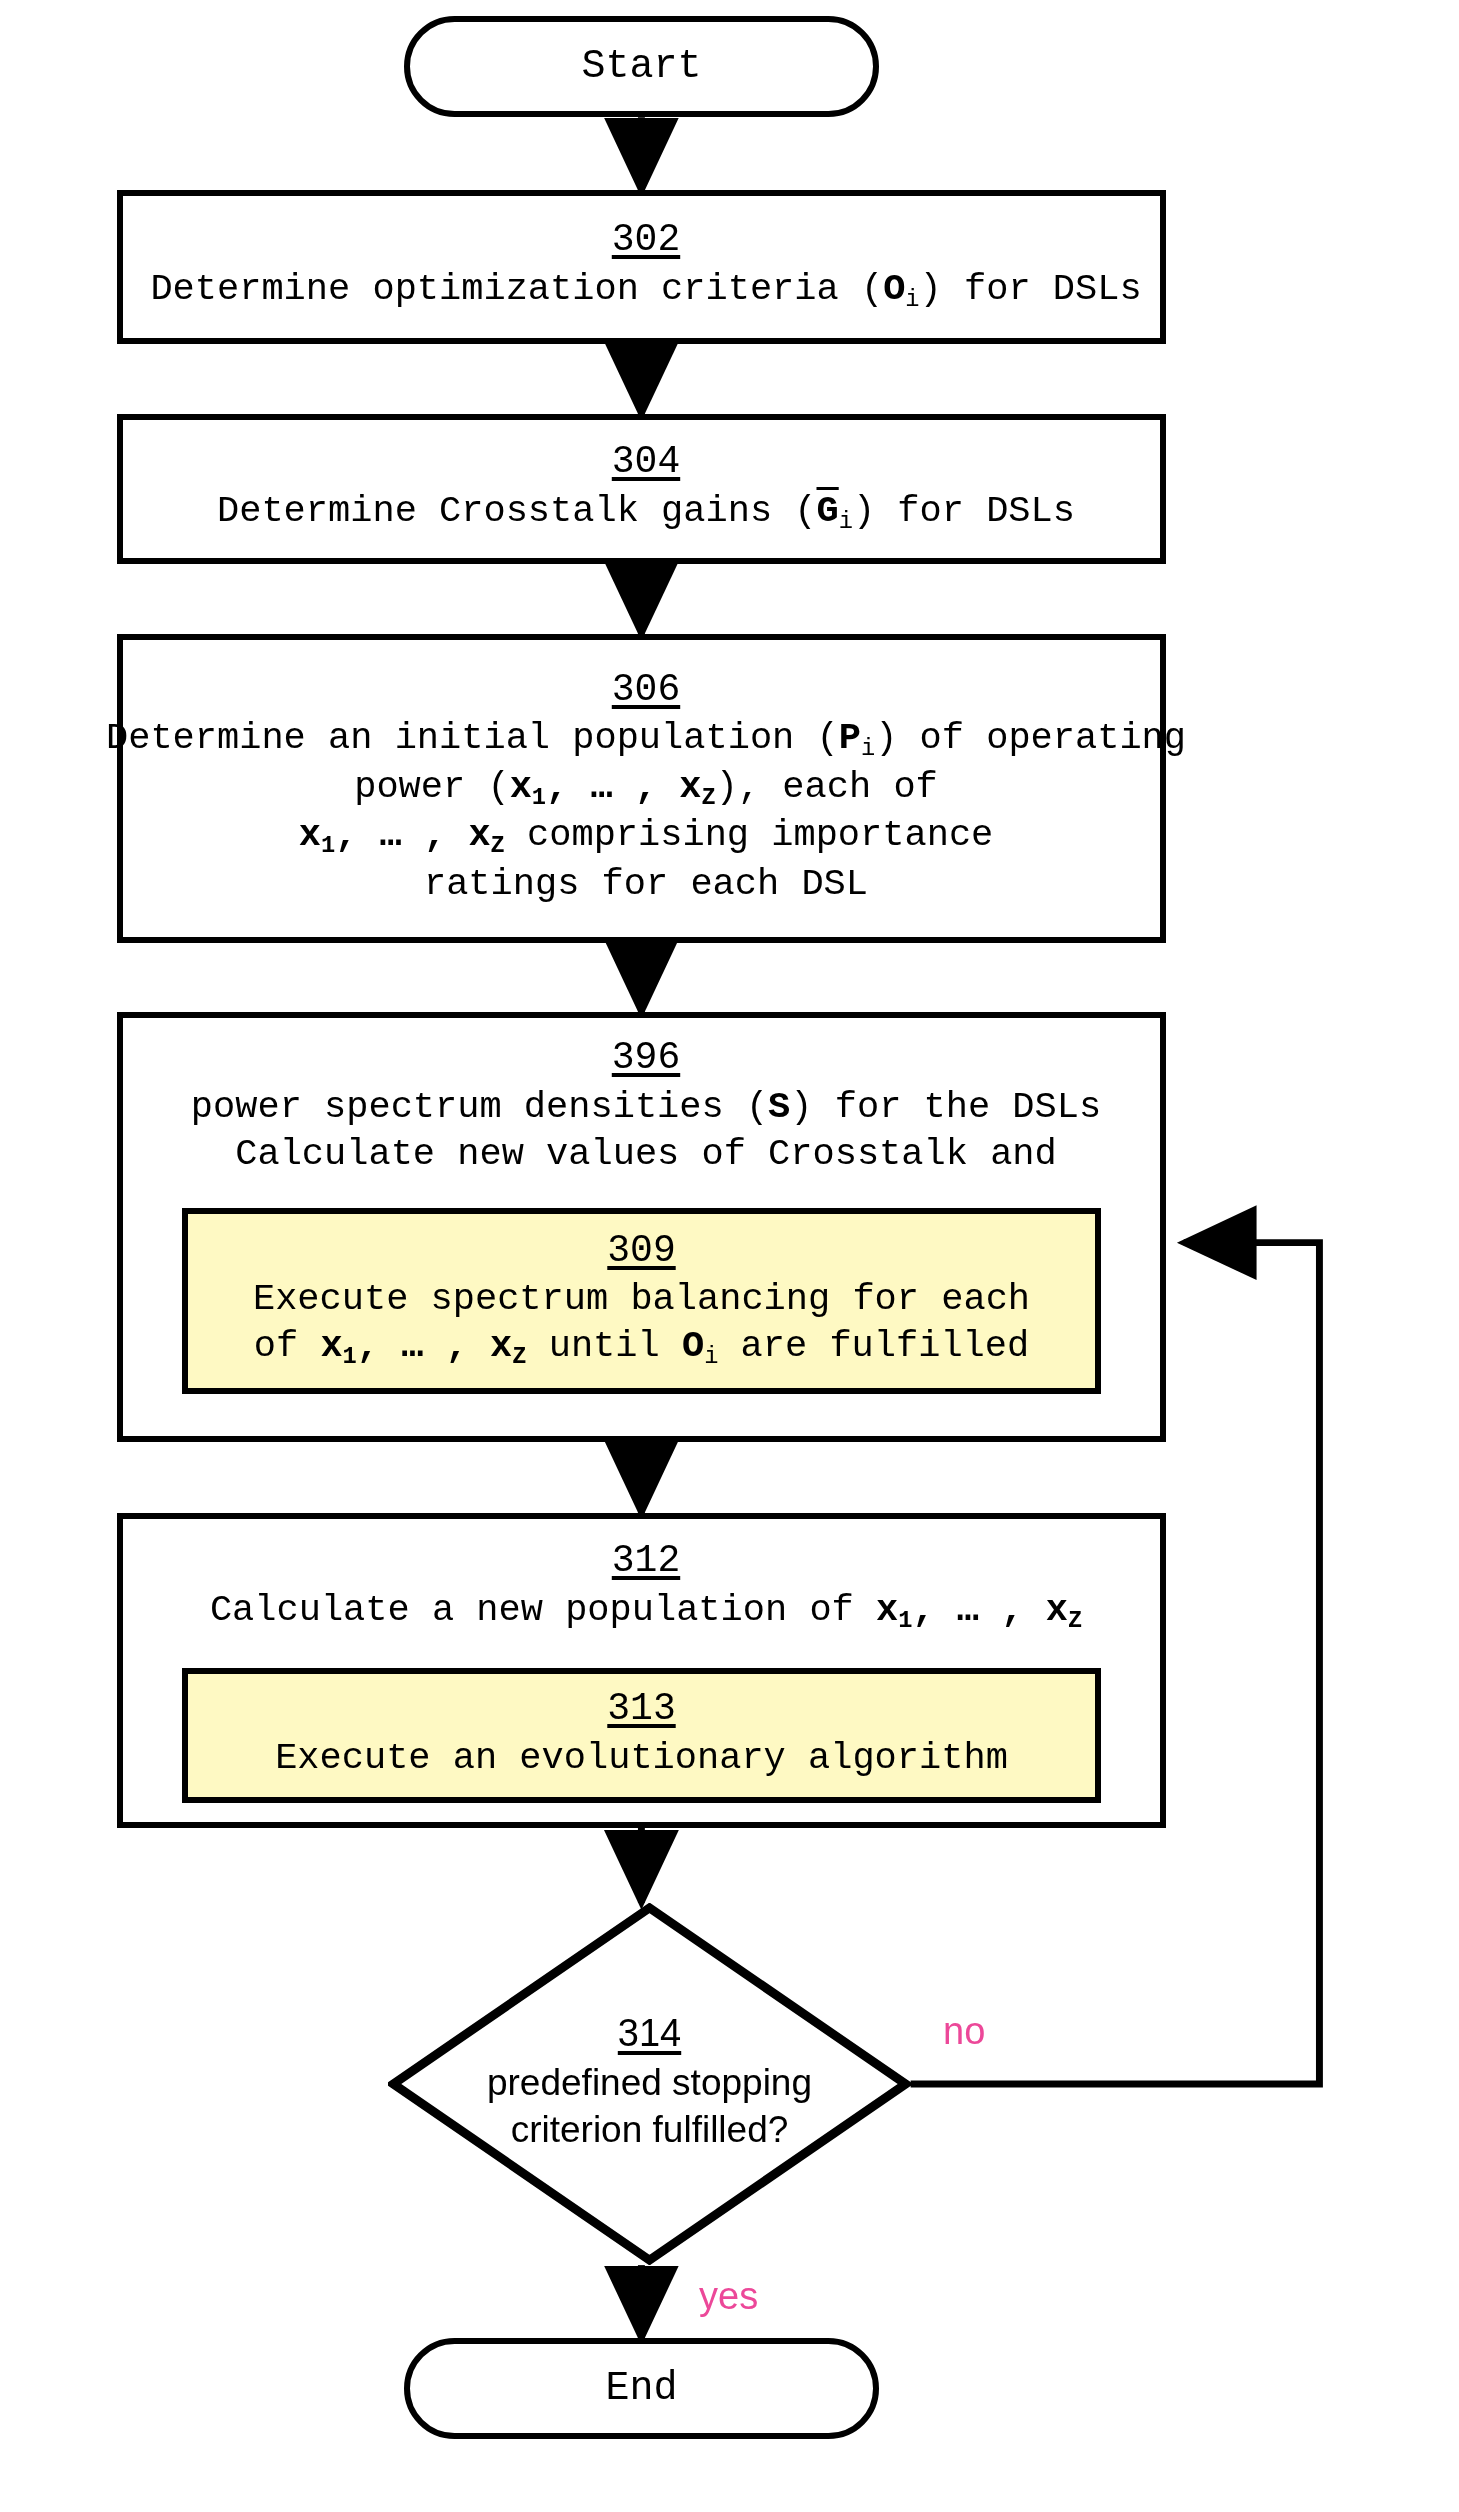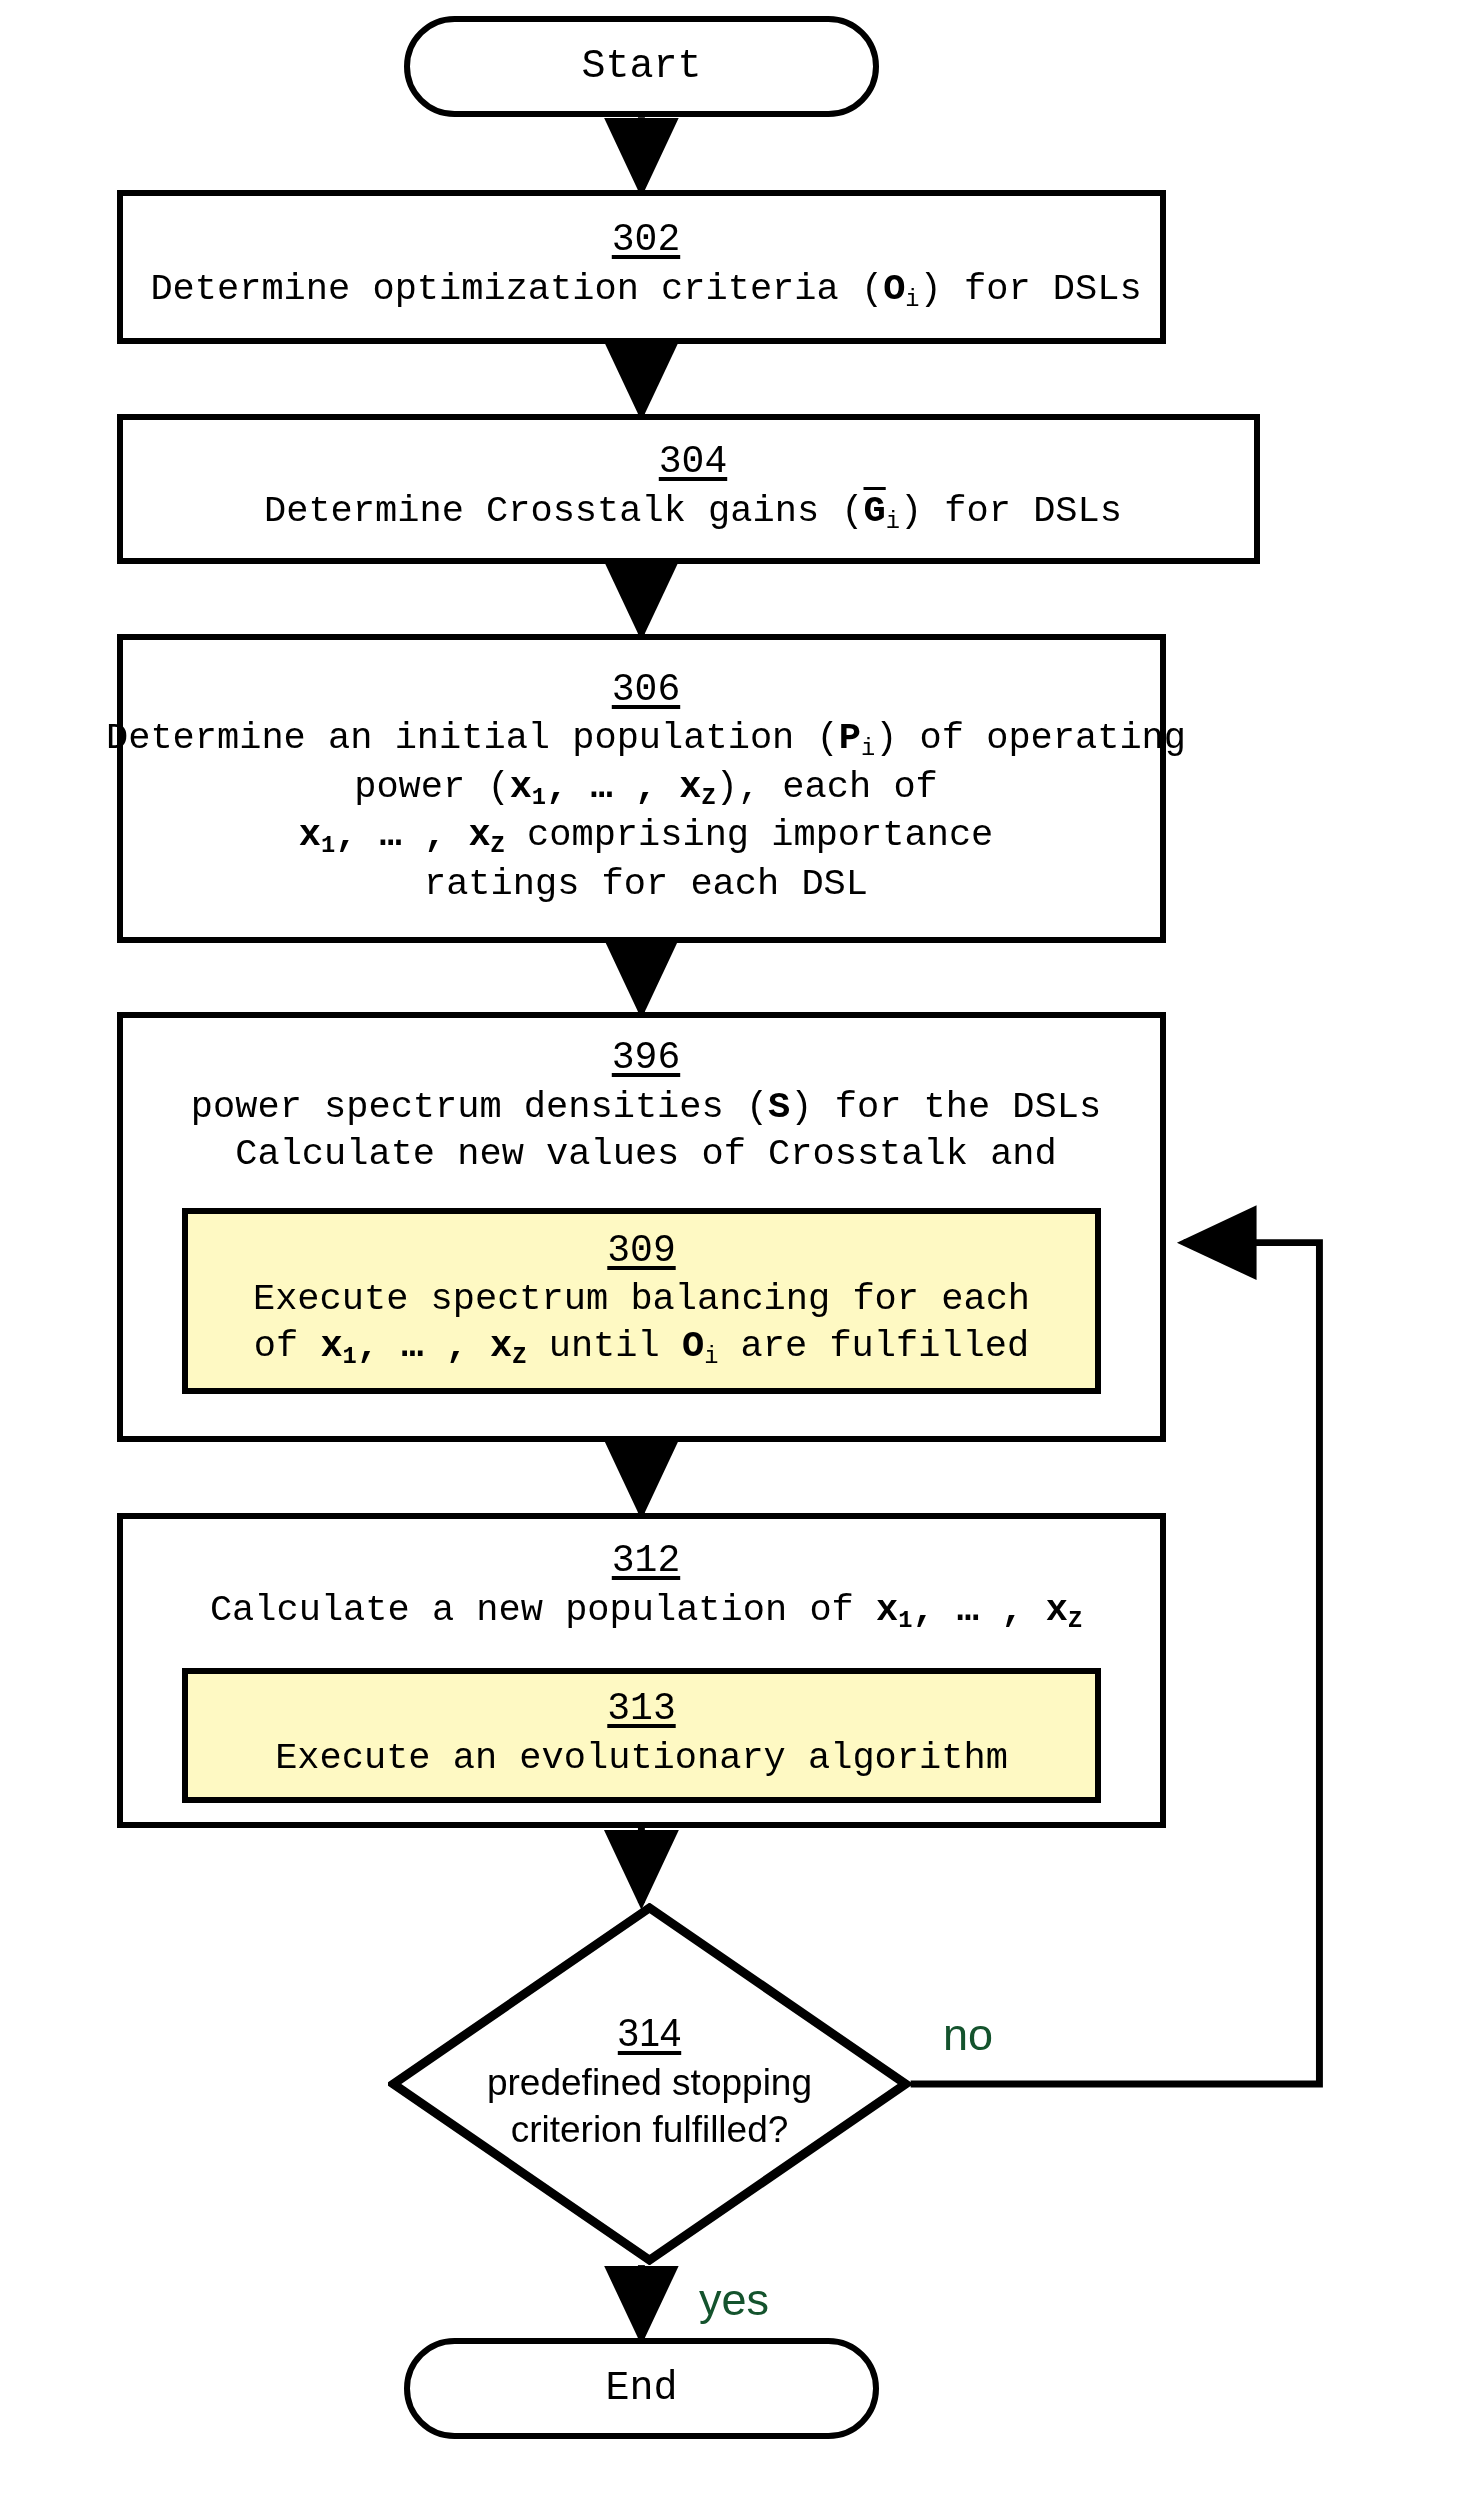--- a/index.html
+++ b/index.html
@@ -66,22 +66,22 @@
     color: #000;
     white-space: nowrap;
   }
   .term-label {
     font-size: 40px;
     color: #000;
     line-height: 1;
   }
   .edge-label {
     position: absolute;
-    font-size: 45px;
-    color: #14532d;
+    font-size: 38px;
+    color: #ec4899;
     line-height: 1;
     white-space: nowrap;
   }
   
   .decision {
     position: absolute;
   }
   .decision .dtext {
     position: absolute;
     left: 0;
@@ -140,21 +140,21 @@
 
   <div class="node terminator" style="left:404px; top:16px; width:475px; height:101px;">
     <span class="term-label">Start</span>
   </div>
 
   <div class="node process" style="left:117px; top:190px; width:1049px; height:154px;">
     <span class="ref">302</span>
     <span class="body-text"><span>Determine optimization criteria (</span><b>O</b><span class="sub">i</span><span>) for DSLs</span></span>
   </div>
 
-  <div class="node process" style="left:117px; top:414px; width:1143px; height:150px;">
+  <div class="node process" style="left:117px; top:414px; width:1049px; height:150px;">
     <span class="ref">304</span>
     <span class="body-text"><span>Determine Crosstalk gains (</span><b class="ovl">G</b><span class="sub">i</span><span>) for DSLs</span></span>
   </div>
 
   <div class="node process" style="left:117px; top:634px; width:1049px; height:309px;">
     <span class="ref">306</span>
     <span class="body-text"><span>Determine an initial population (</span><b>P</b><span class="sub">i</span><span>) of operating</span></span>
     <span class="body-text"><span>power (</span><b>x</b><b class="sub">1</b><b>, … , </b><b>x</b><b class="sub">Z</b><span>), each of</span></span>
     <span class="body-text"><b>x</b><b class="sub">1</b><b>, … , </b><b>x</b><b class="sub">Z</b><span> comprising importance</span></span>
     <span class="body-text">ratings for each DSL</span>

